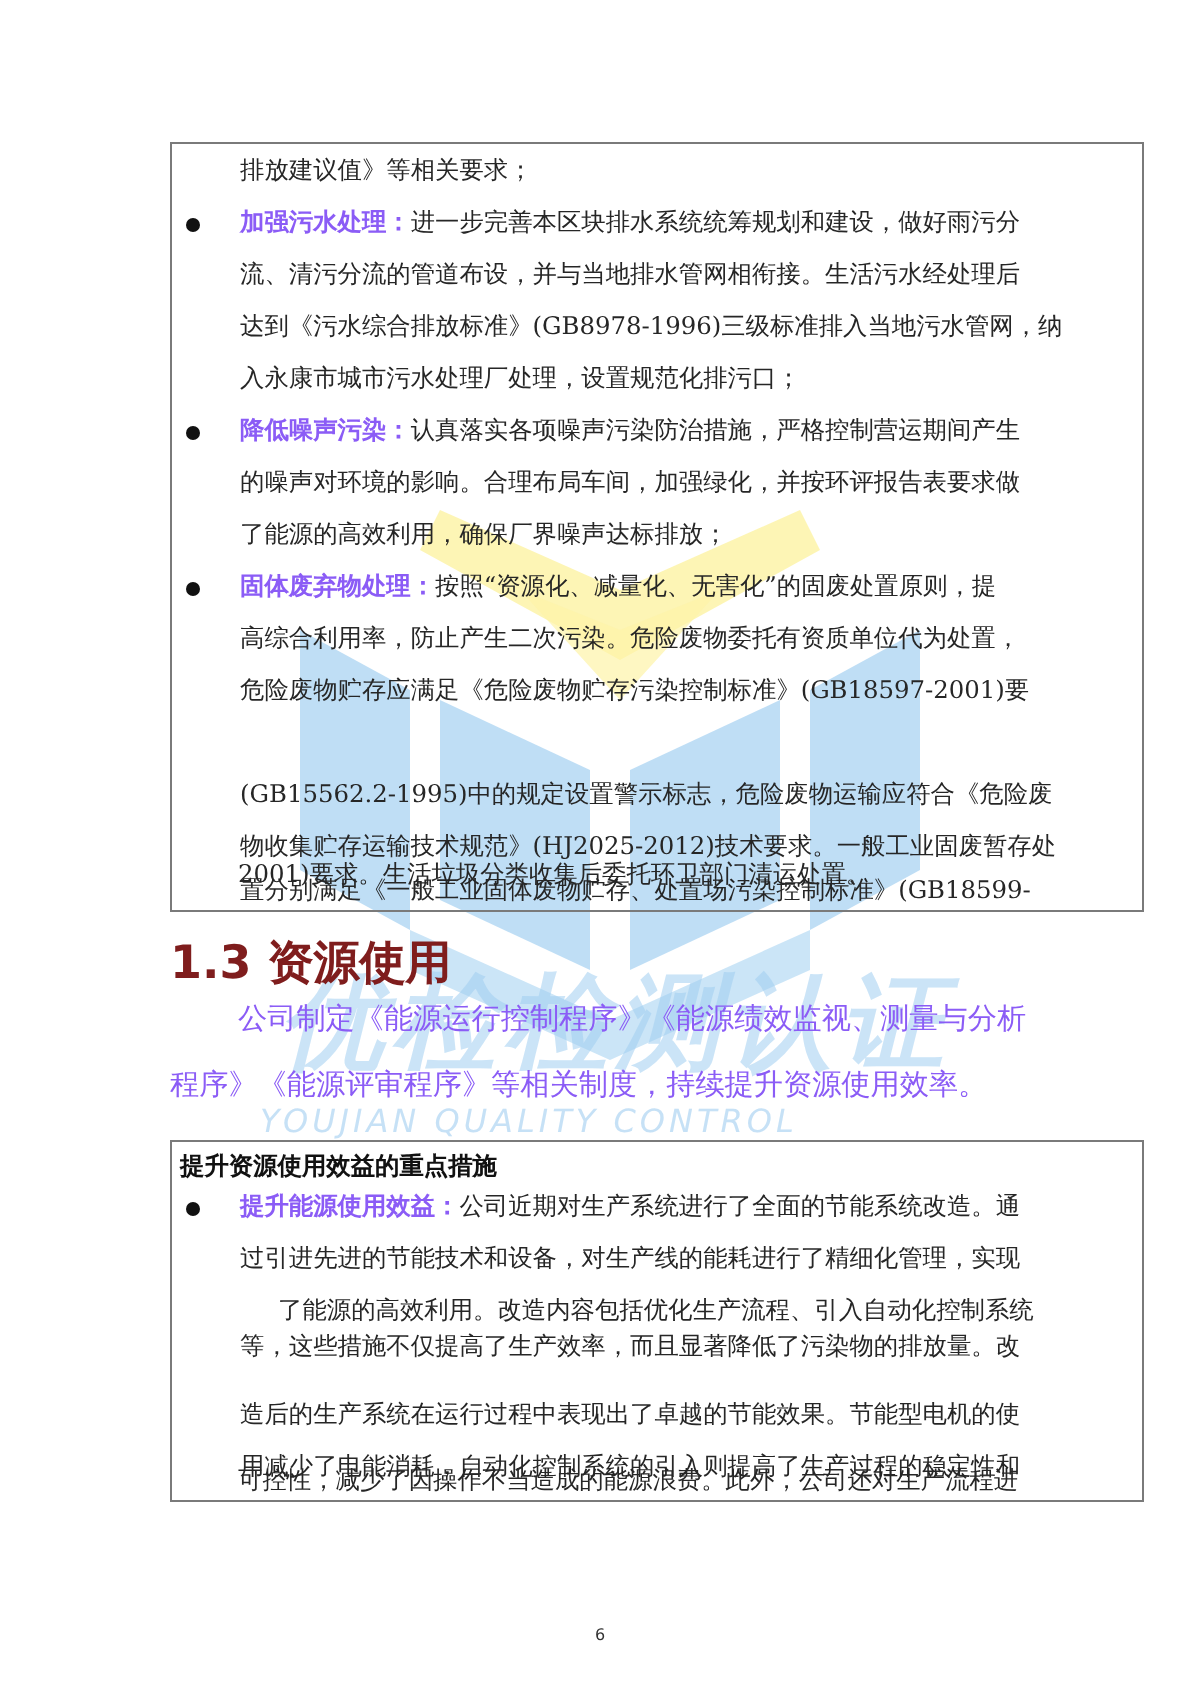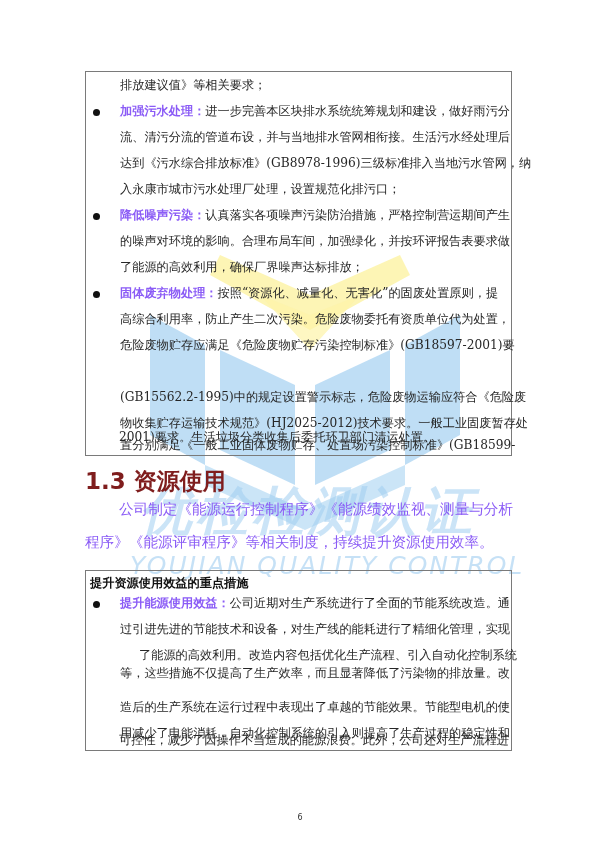--- a/index.html
+++ b/index.html
@@ -43,32 +43,31 @@
       font-weight: bold;
       letter-spacing: 4px;
       color: rgba(160, 205, 240, 0.55);
       white-space: nowrap;
     }
     .wm-text-en {
       position: absolute;
       left: 20px;
       top: 296px;
       width: 360px;
-      text-align: center;
       font-family: "DejaVu Sans", sans-serif;
-      font-size: 25px;
+      font-size: 16px;
       letter-spacing: 2px;
       color: rgba(160, 205, 240, 0.6);
       white-space: nowrap;
     }
     
     .box {
       position: absolute;
       left: 85px;
-      width: 427px;
+      width: 487px;
       border: 1px solid #7a7a7a;
       background: transparent;
       z-index: 1;
       box-sizing: border-box;
     }
     .box-top { top: 71px; height: 385px; }
     .box-bottom { top: 570px; height: 181px; }
     .line {
       position: absolute;
       font-size: 12.2px;

